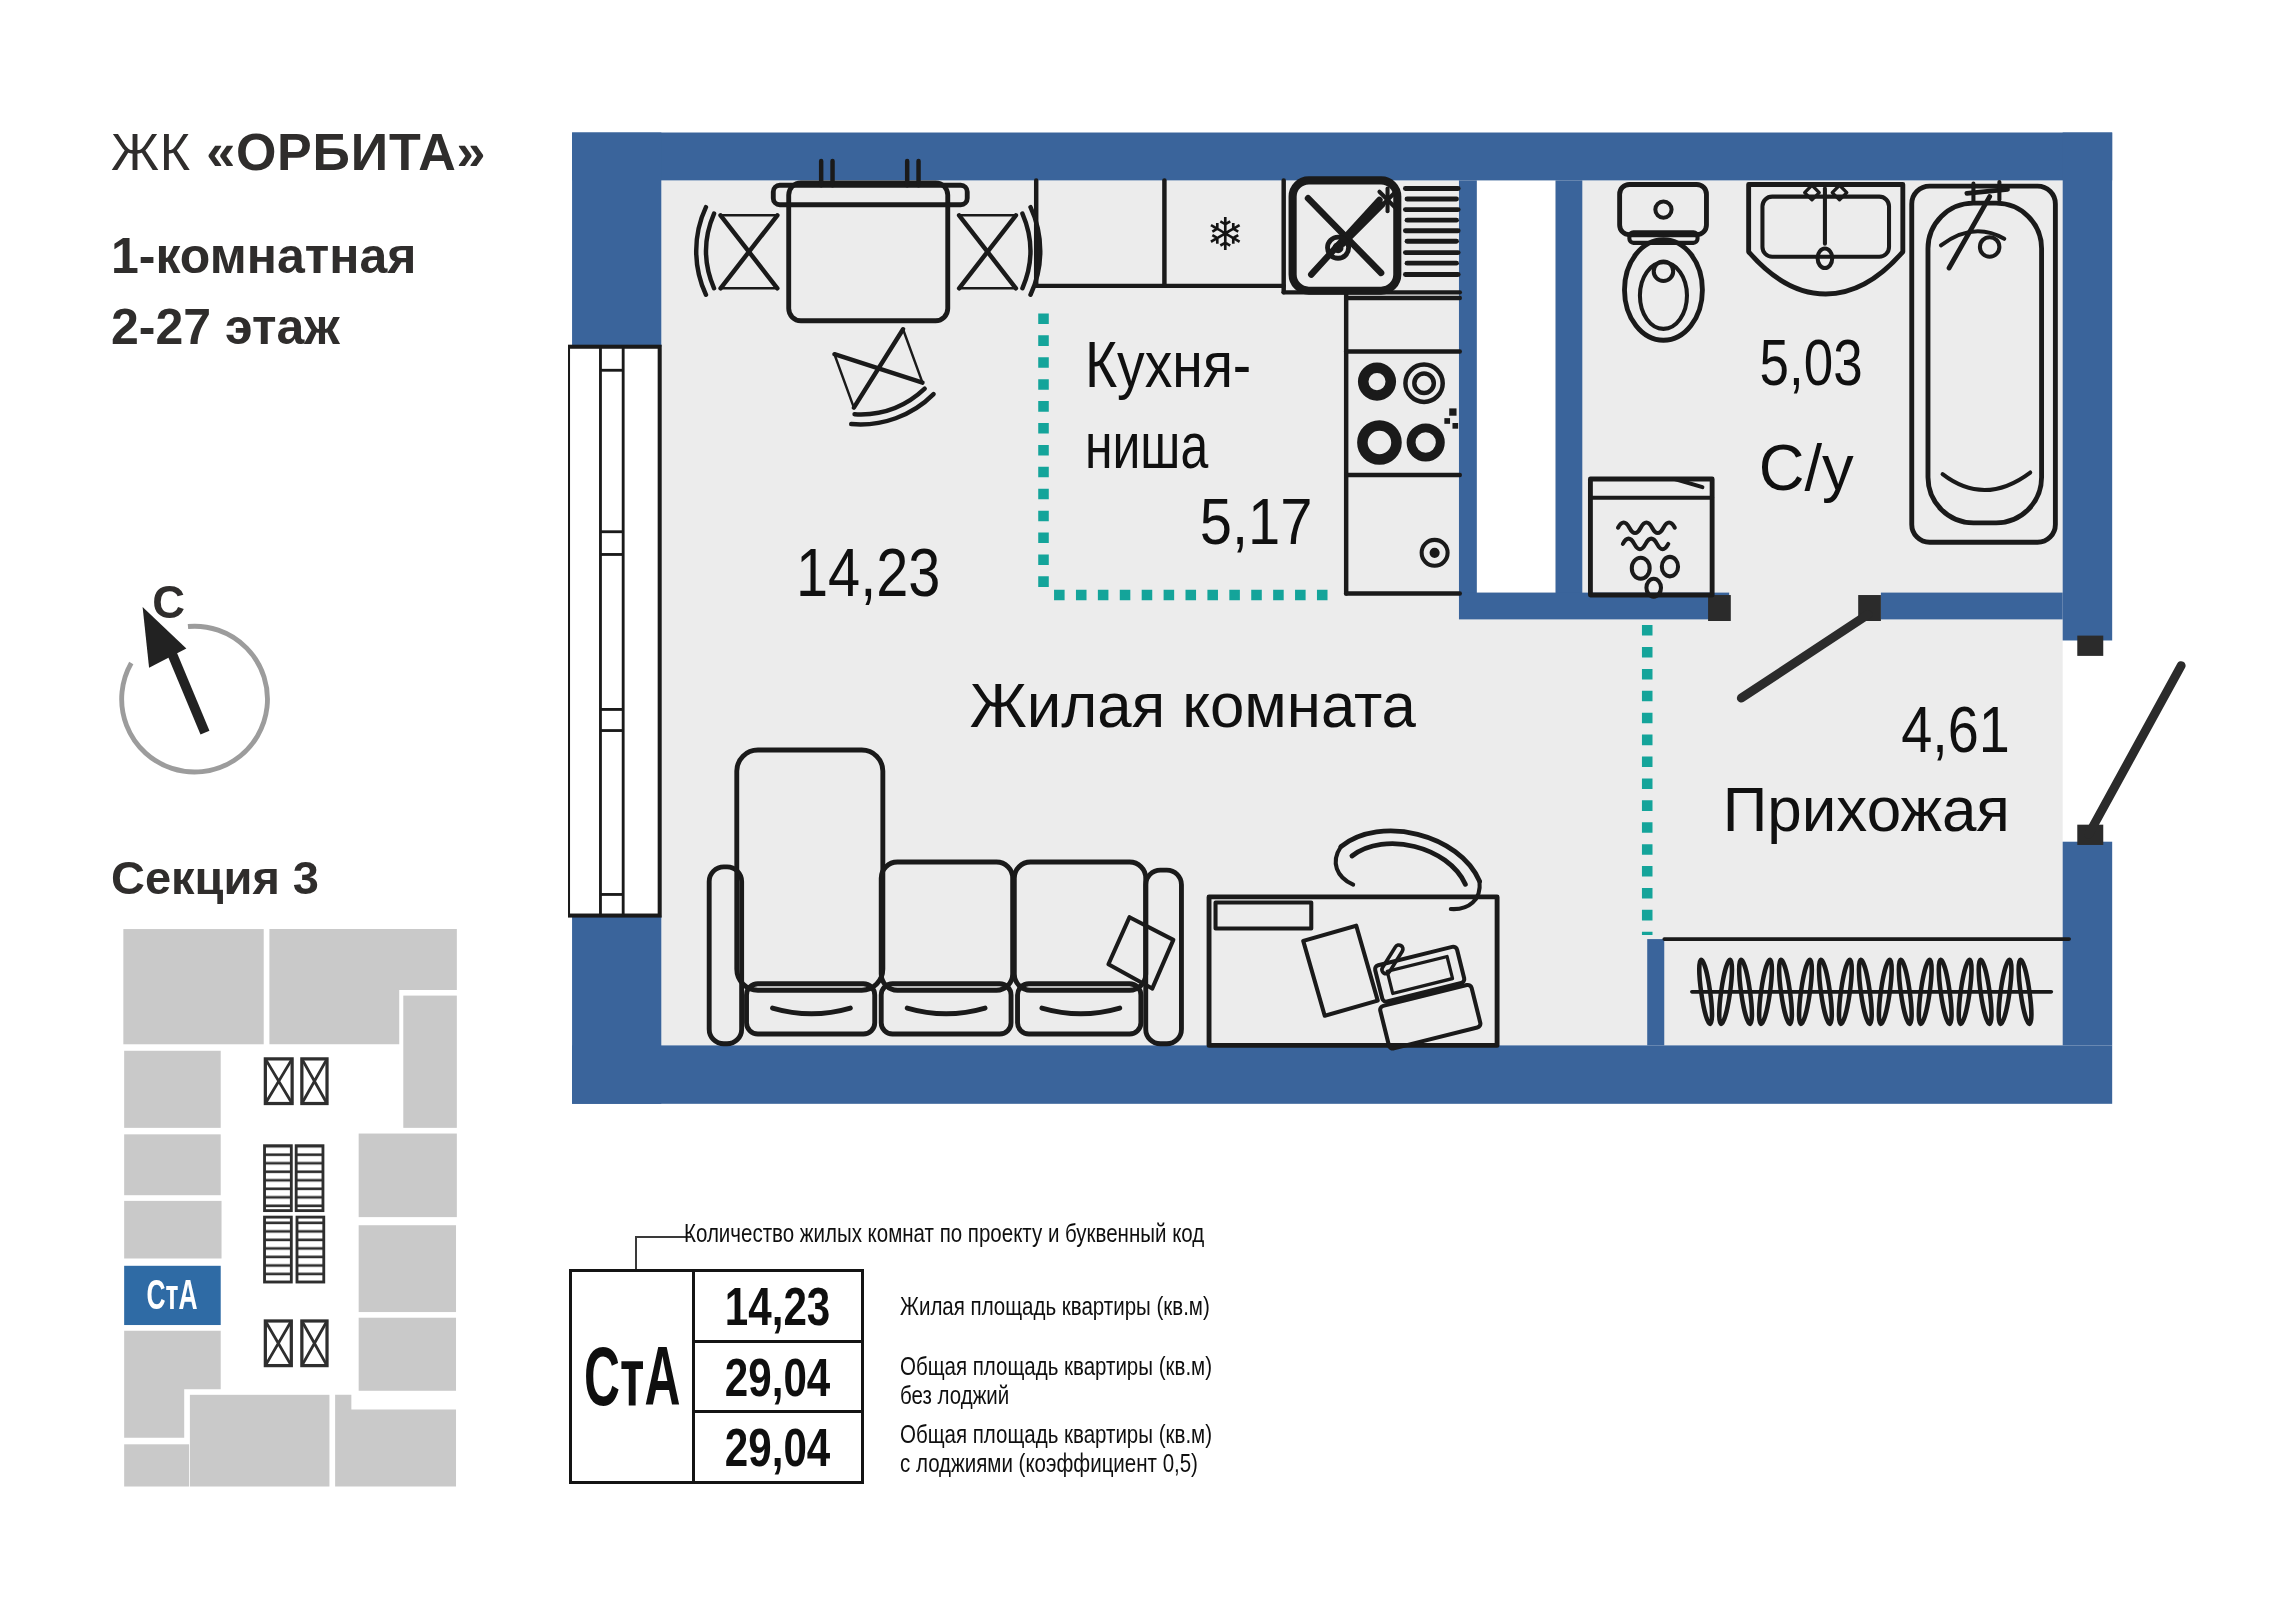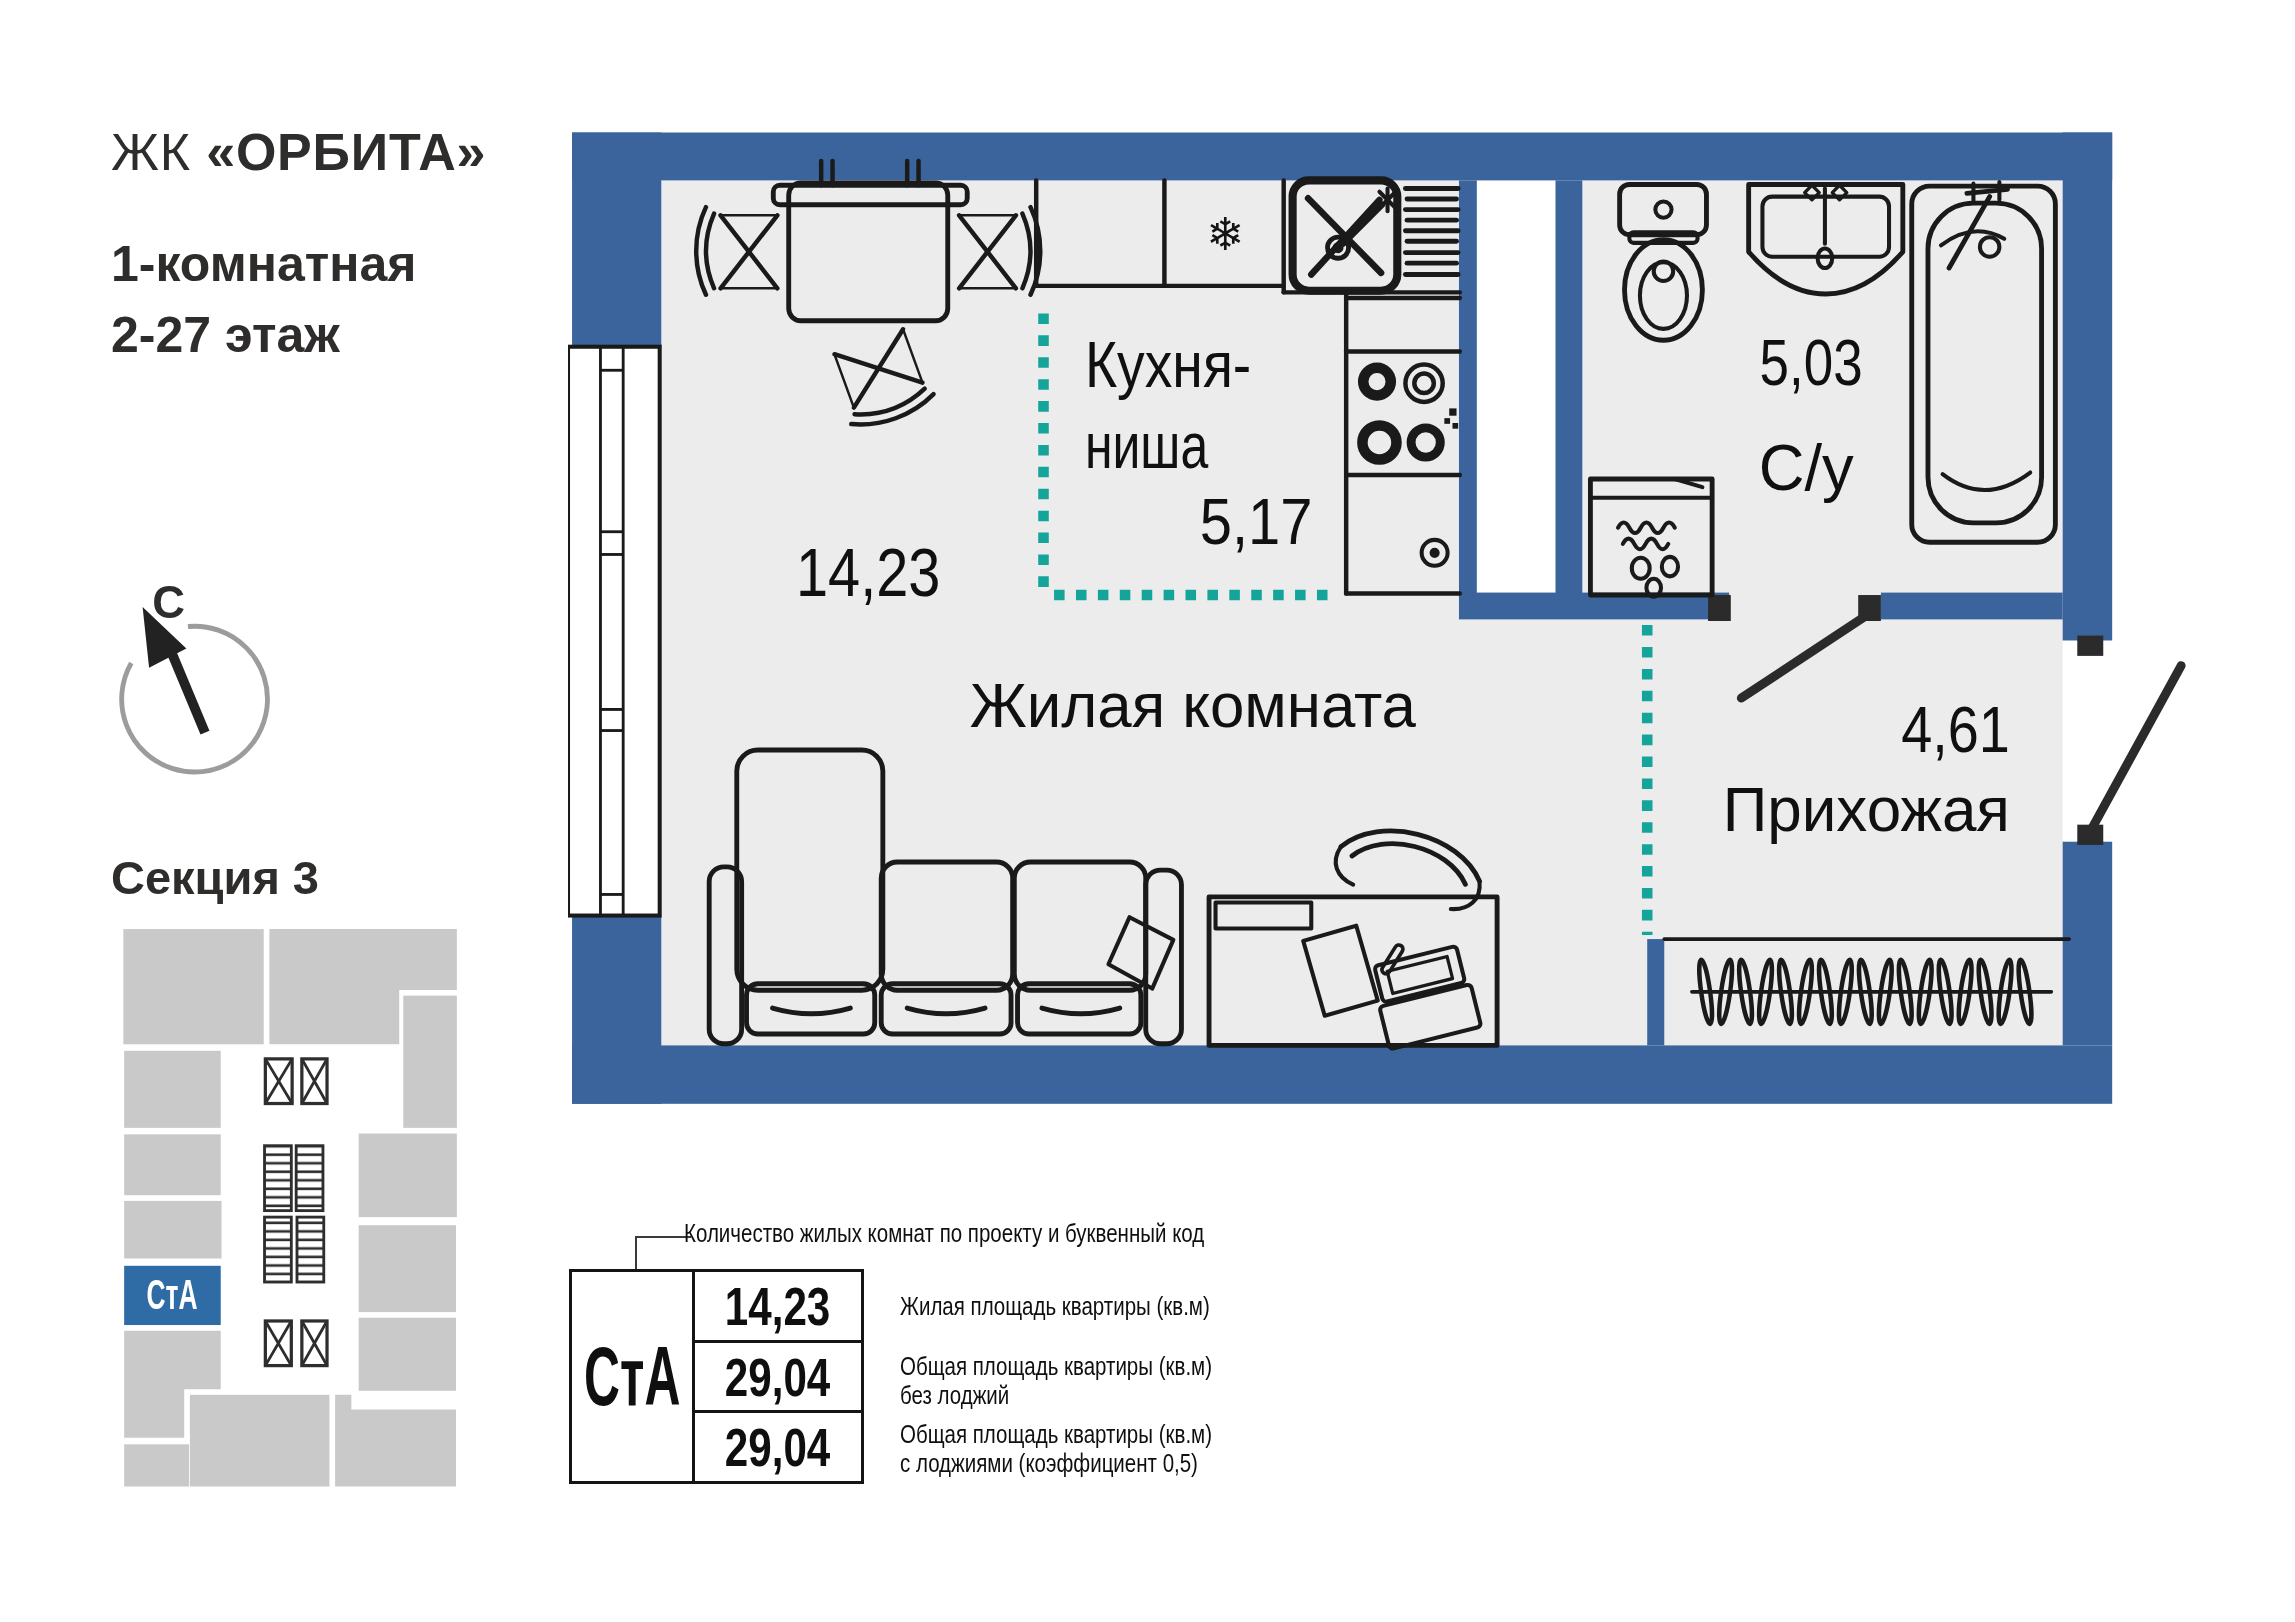--- a/index.html
+++ b/index.html
@@ -3,21 +3,21 @@
 <meta charset="utf-8">
 <style>
   html,body{margin:0;padding:0;background:#fff;}
   body{width:2295px;height:1623px;position:relative;overflow:hidden;
        font-family:"Liberation Sans", sans-serif;color:#2f2d2c;}
   .abs{position:absolute;}
   
   .project-title{left:111px;top:122px;font-size:52px;letter-spacing:0.8px;white-space:nowrap;}
   .project-title .thin{font-weight:400;text-align:right;}
   .project-title .heavy{font-weight:800;}
-  .subtitle{left:111px;top:221px;font-size:50px;font-weight:700;line-height:71px;white-space:nowrap;margin-top:8px;}
+  .subtitle{left:111px;top:221px;font-size:50px;font-weight:700;line-height:71px;white-space:nowrap;}
   .section-title{left:111px;top:850px;font-size:47px;font-weight:700;}
   
   .callout-elbow{left:635px;top:1236px;width:54px;height:36px;
                  border-top:2.4px solid #3a3a3a;border-left:2.4px solid #3a3a3a;}
   .callout-text{left:684px;top:1219px;font-size:25px;color:#0f0f0f;white-space:nowrap;}
   .cx{display:inline-block;transform:scaleX(.82);transform-origin:left center;white-space:nowrap;}
   .info-table{left:569px;top:1269px;width:289px;height:209px;border:3.2px solid #141414;display:flex;background:#fff;}
   .info-code{width:120px;border-right:3.2px solid #141414;display:flex;align-items:center;justify-content:center;}
   .info-code span{font-size:83px;font-weight:700;color:#0f0f0f;transform:scaleX(.6);transform-origin:center;}
   .info-vals{flex:1;display:flex;flex-direction:column;}

